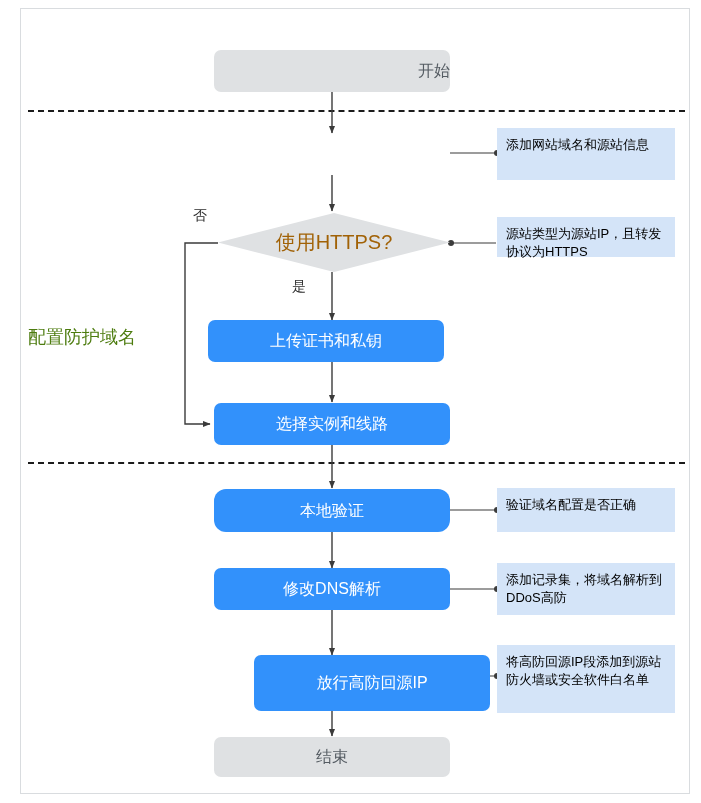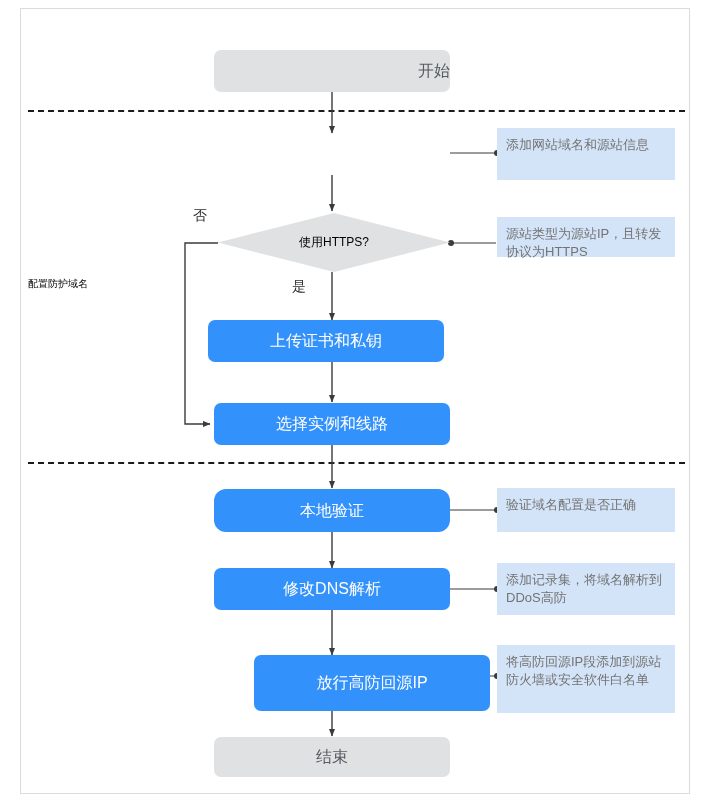--- a/index.html
+++ b/index.html
@@ -53,51 +53,52 @@
   }
   .node-process {
     background: #3291fb;
     border-radius: 7px;
     color: #ffffff;
     font-size: 16px;
   }
   
   .node-decision {
     background: transparent;
-    color: #000000;
-    font-size: 12px;
+    color: #a16207;
+    font-size: 20px;
   }
   .node-decision .diamond-bg {
     position: absolute;
     left: 0; top: 0;
     width: 100%; height: 100%;
     background: #dfe1e3;
     clip-path: polygon(50% 0%, 100% 50%, 50% 100%, 0% 50%);
   }
   .node-decision .diamond-label {
     position: relative;
     z-index: 2;
   }
   
   .annotation {
     position: absolute;
     background: #d4e4f8;
-    color: #737373;
+    color: #000000;
     font-size: 13px;
     line-height: 1.42;
     padding: 8px 9px;
     box-sizing: border-box;
     white-space: pre-wrap;
   }
   
   .section-label {
     position: absolute;
-    color: #000000;
-    font-size: 10px;
+    color: #4d7c0f;
+    font-size: 18px;
     white-space: nowrap;
+    margin-top: 48px;
   }
   
   .edge-label {
     position: absolute;
     color: #2b2b2b;
     font-size: 14px;
     white-space: nowrap;
   }
   
   #edges {

